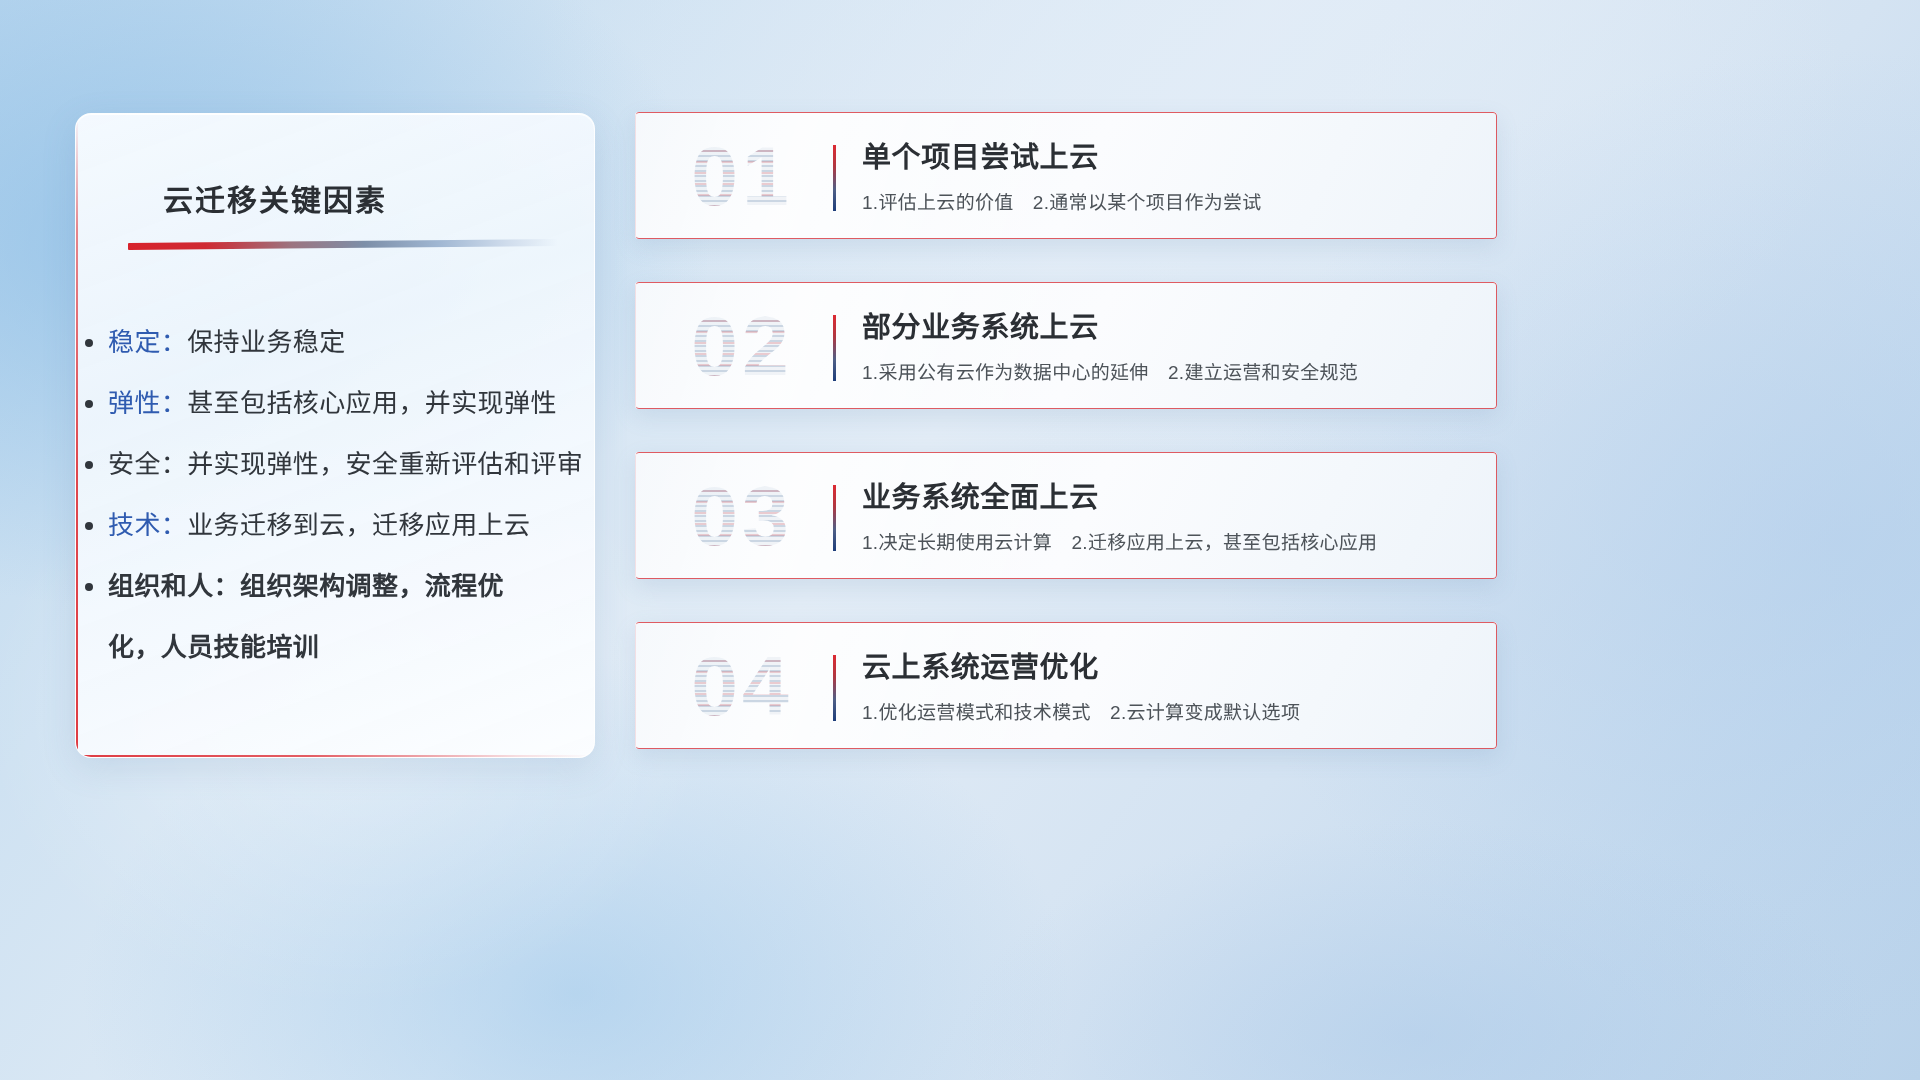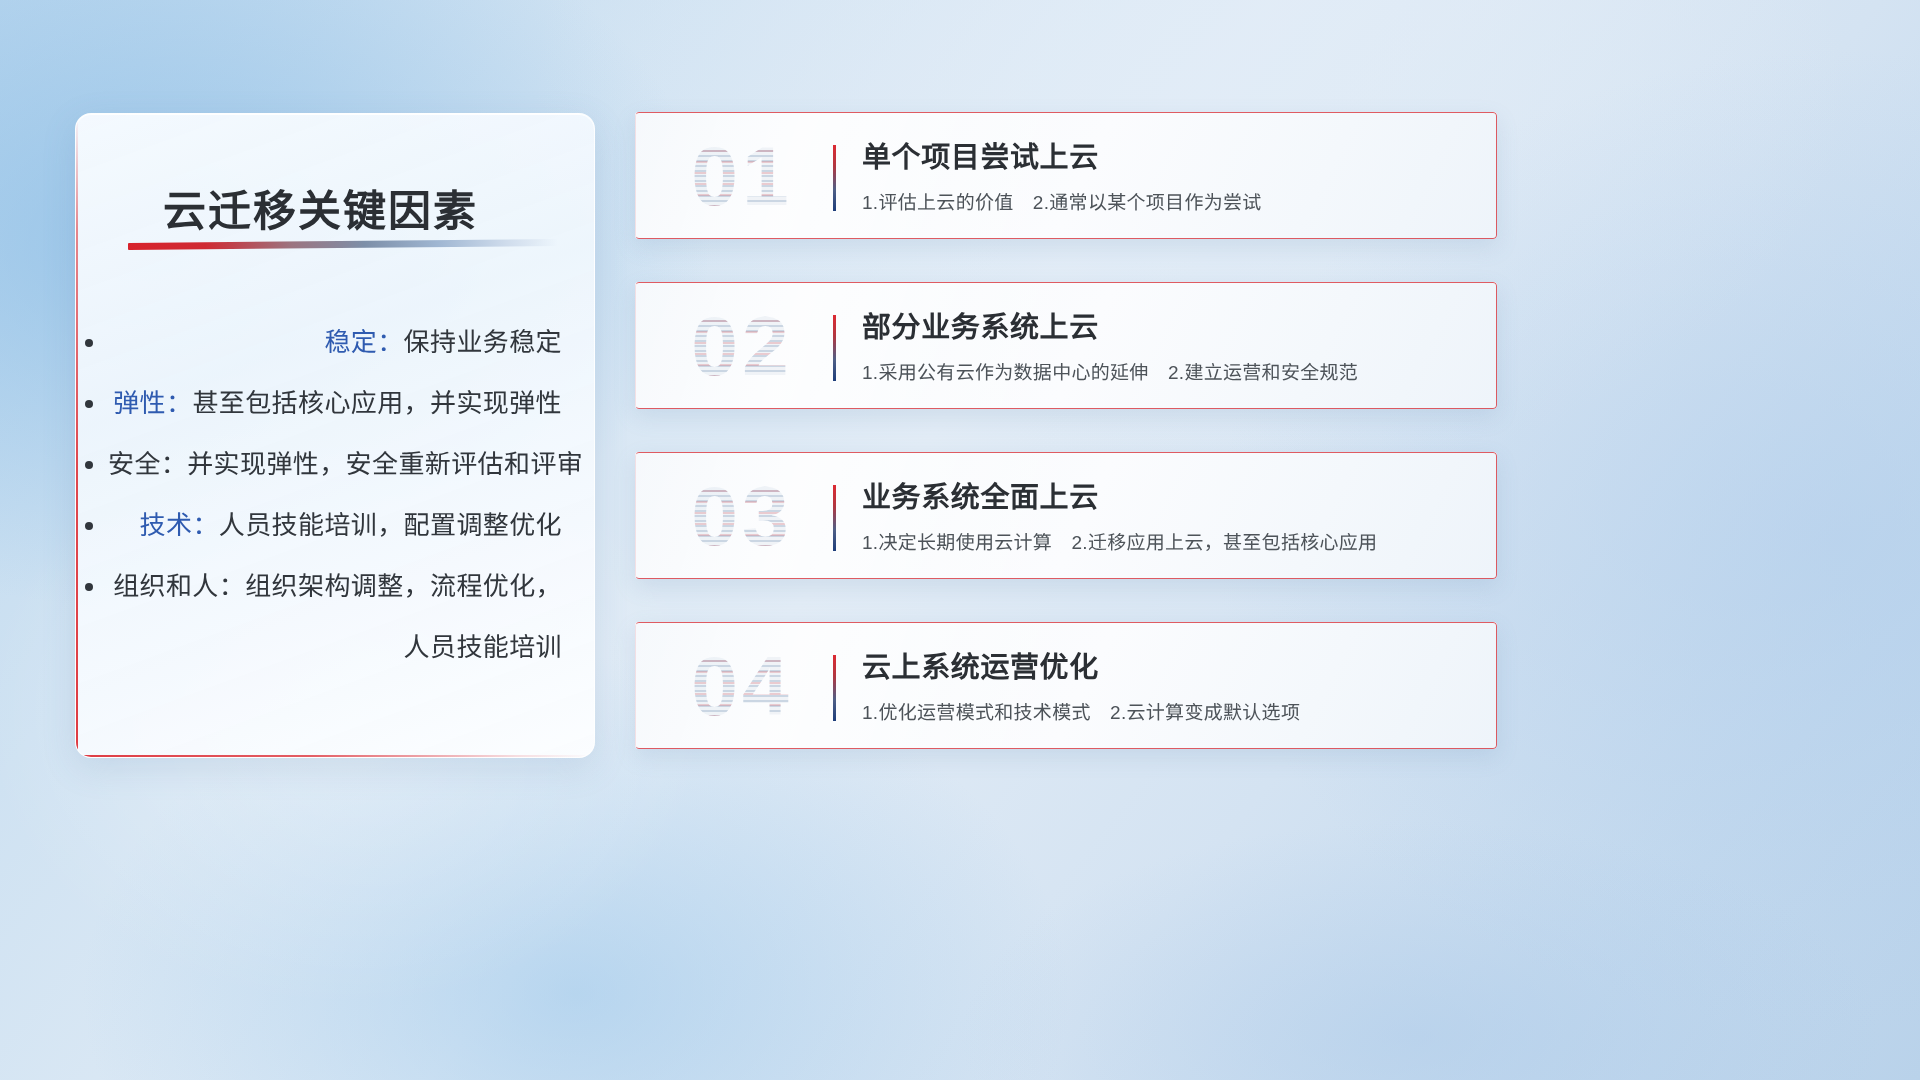--- a/index.html
+++ b/index.html
@@ -61,52 +61,51 @@
     position: absolute;
     left: 0; right: 0; bottom: 0;
     height: 2px;
     background: linear-gradient(90deg, rgba(220,40,48,0.9) 0%, rgba(220,40,48,0.75) 45%, rgba(220,40,48,0.15) 85%, rgba(220,40,48,0) 100%);
   }
 
   .panel-title {
     position: absolute;
     left: 87px;
     top: 62px;
-    font-size: 43px;
+    font-size: 30px;
     font-weight: 700;
     letter-spacing: 2px;
     color: #2b2f34;
     white-space: nowrap;
   }
   .title-rule {
     position: absolute;
     left: 52px;
     top: 127px;
     width: 430px;
     height: 7px;
     background: linear-gradient(90deg, #d7222c 0%, #cf2a33 18%, #9c7480 38%, #7d8fa8 55%, #9fb6d2 72%, #cfdcec 88%, rgba(226,236,246,0) 100%);
     transform: skewY(-0.55deg);
     border-radius: 1px;
   }
 
   .factor-list {
     position: absolute;
     left: 32px;
     top: 198px;
-    right: 32px;
-    text-align: right;
+    right: 39px;
   }
   .factor-row {
     font-size: 26px;
     line-height: 61px;
     color: #31363c;
     white-space: nowrap;
     letter-spacing: 0.4px;
   }
-  .factor-row.wrap { white-space: normal; }
+  .factor-row.wrap { white-space: normal; font-weight: bold; }
   .factor-key { color: #31363c; }
   .factor-key.accent { color: #2f5bb0; }
 
   
   .steps {
     position: absolute;
     left: 635px;
     top: 112px;
     width: 862px;
   }
@@ -232,21 +231,21 @@
 
       <li class="factor-row">
         <span class="factor-key accent">弹性：</span><span class="factor-value">甚至包括核心应用，并实现弹性</span>
       </li>
 
       <li class="factor-row">
         <span class="factor-key">安全：</span><span class="factor-value">并实现弹性，安全重新评估和评审</span>
       </li>
 
       <li class="factor-row">
-        <span class="factor-key accent">技术：</span><span class="factor-value">人员技能培训，配置调整优化</span>
+        <span class="factor-key accent">技术：</span><span class="factor-value">业务迁移到云，迁移应用上云</span>
       </li>
 
       <li class="factor-row wrap">
         <span class="factor-key">组织和人：</span><span class="factor-value">组织架构调整，流程优化，人员技能培训</span>
       </li>
 
     </ul>
   </section>
 
   <section class="steps">

